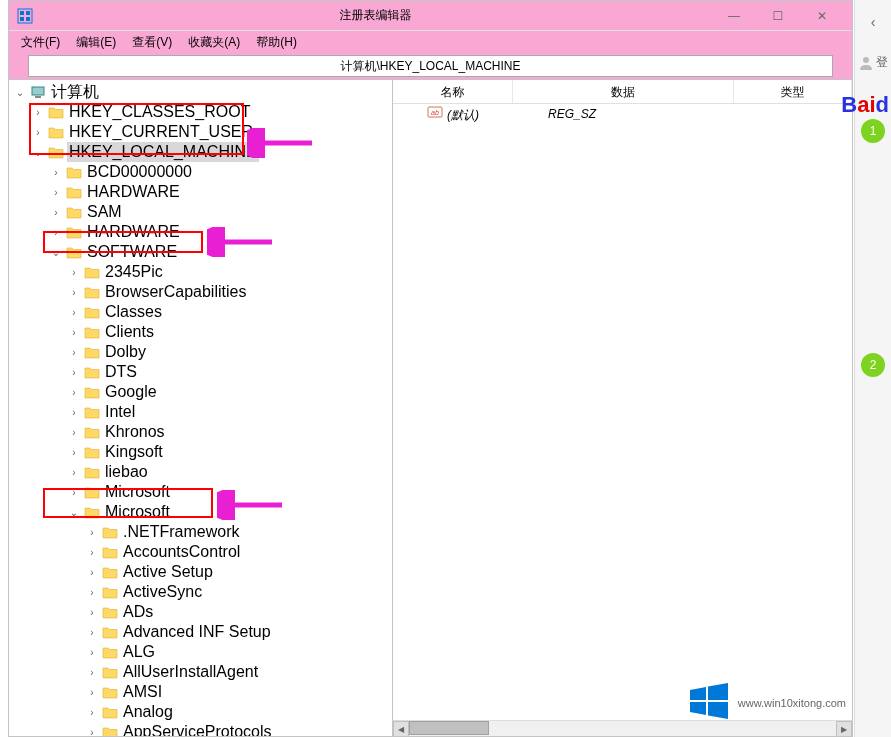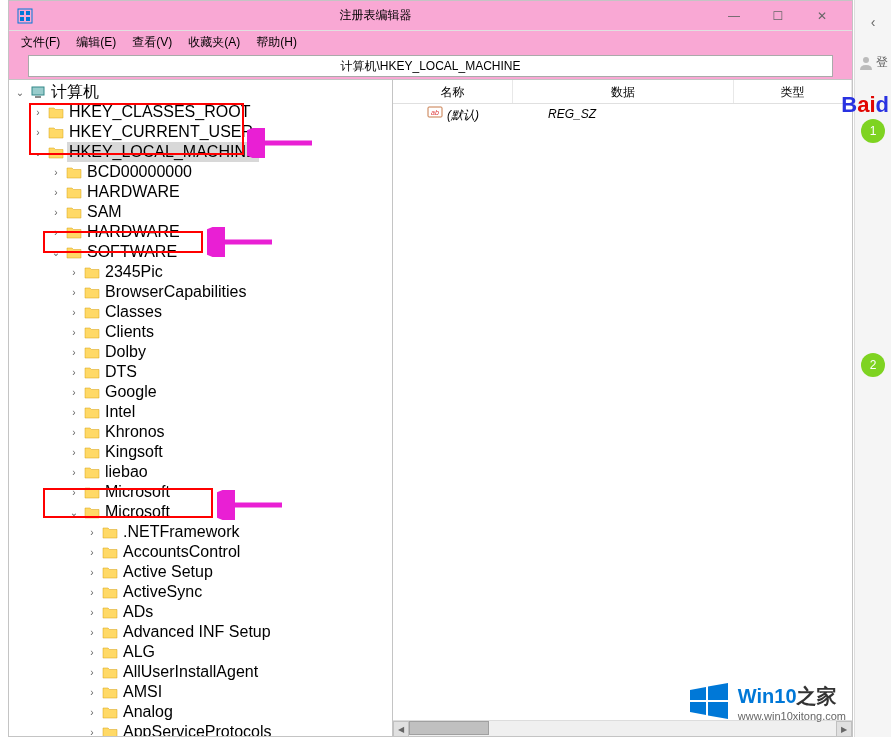--- a/index.html
+++ b/index.html
@@ -405,18 +405,15 @@
     <svg width="42" height="42">
         <g fill="#0078d7">
           <polygon points="2,10 18,7 18,20 2,20"></polygon>
           <polygon points="20,6.6 40,3 40,20 20,20"></polygon>
           <polygon points="2,22 18,22 18,35 2,32"></polygon>
           <polygon points="20,22 40,22 40,39 20,35.4"></polygon>
         </g>
       </svg>
   </span>
   <span class="wm-text">
-    <span class="wm-main">
-      <span style="color:#0078d7">Win10</span><span style="color:#333">之家</span>
-    </span>
     <span class="wm-url">www.win10xitong.com</span>
   </span>
 </div>
 
 </body></html>

